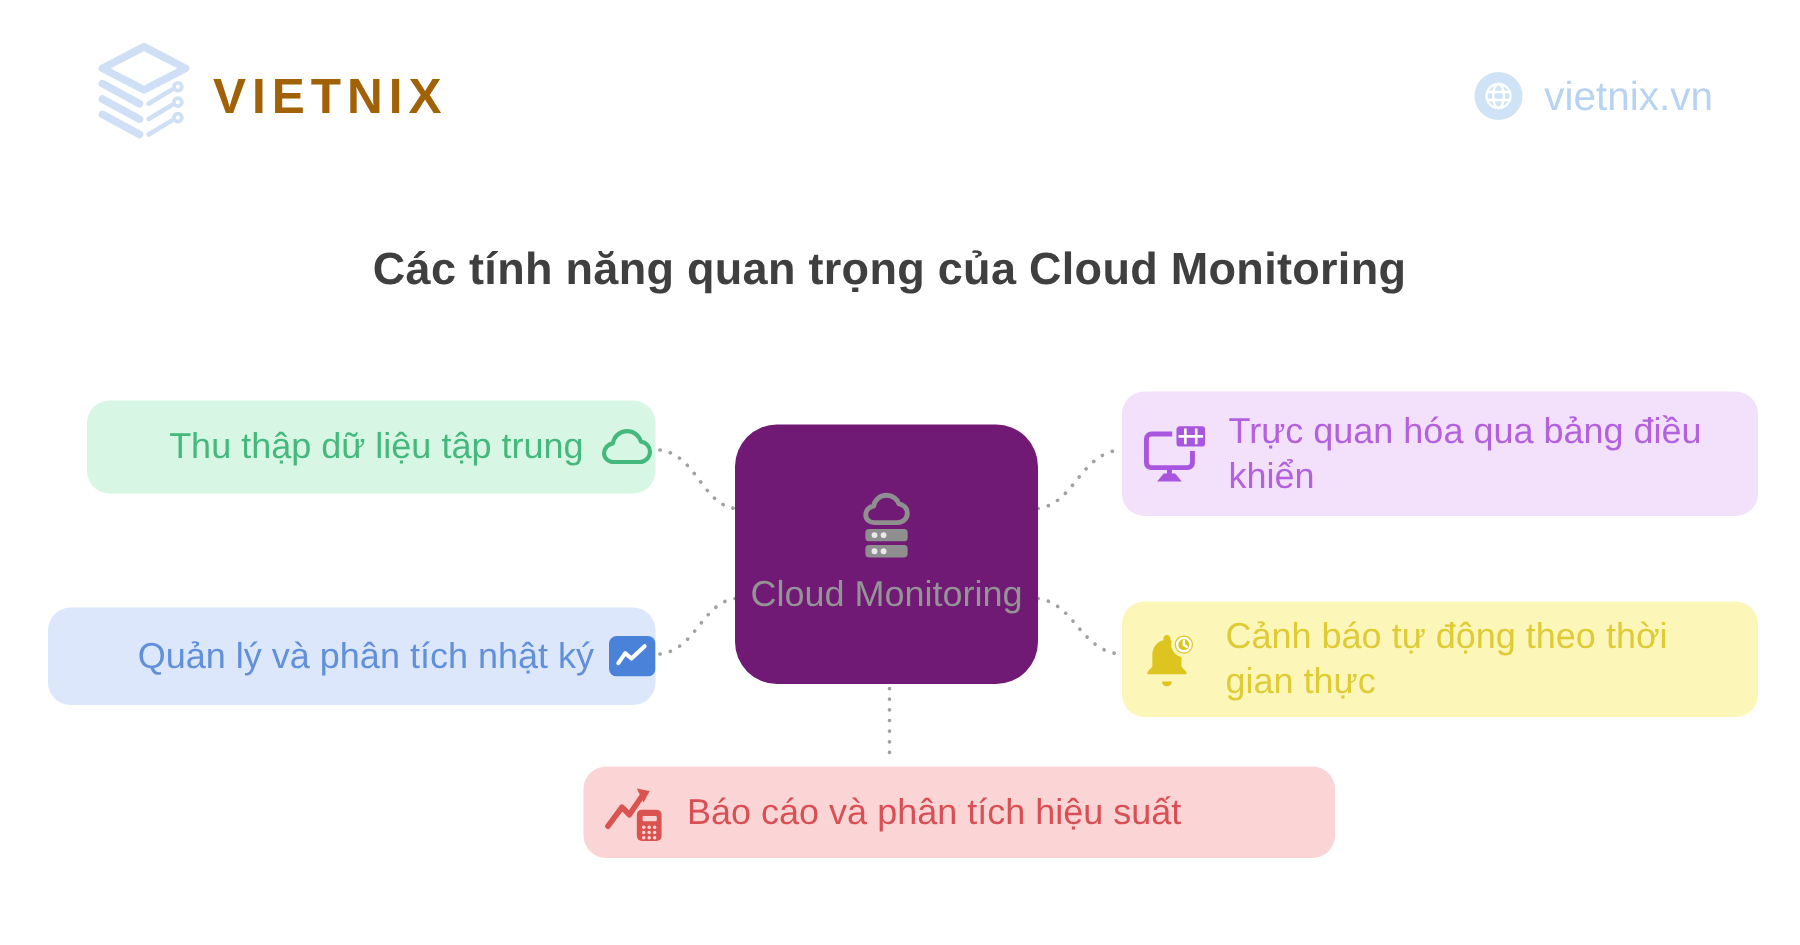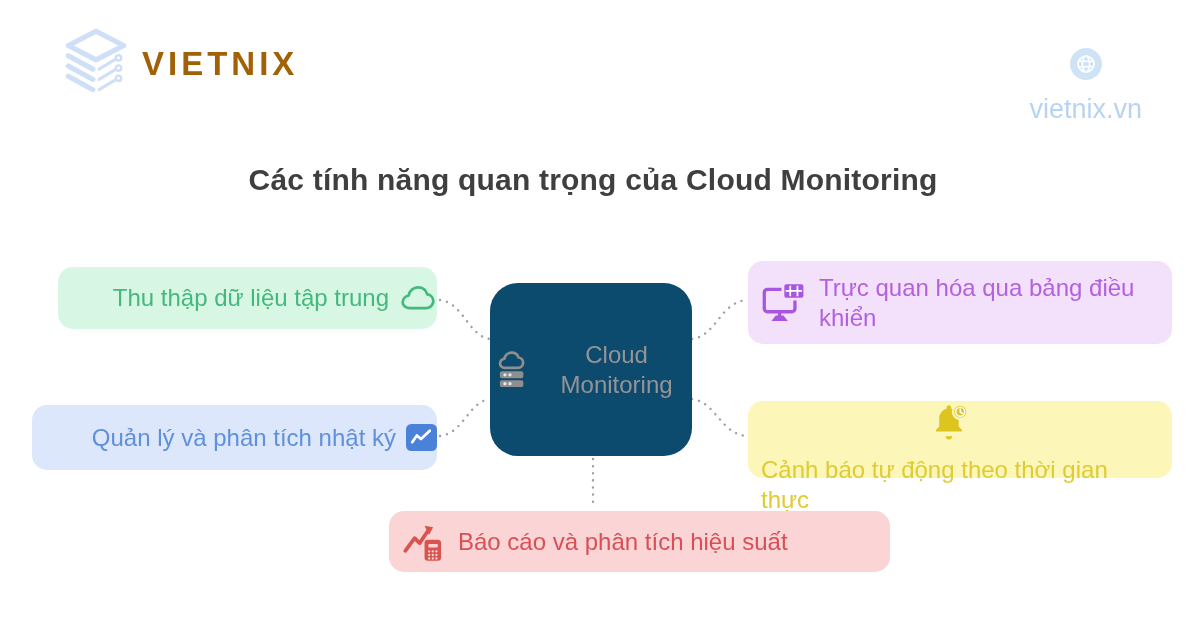--- a/index.html
+++ b/index.html
@@ -9,39 +9,39 @@
     font-family: "Liberation Sans", sans-serif;
     overflow: hidden;
     position: relative;
   }
   .canvas { position: absolute; inset: 0; width: 1200px; height: 630px; }
 
   
   .logo-group { position: absolute; left: 56px; top: 26px; display: flex; align-items: center; gap: 6px; color: #cfe0f6; }
   .logo-mark { display: block; }
   .brand-wordmark { font-size: 33px; font-weight: 700; letter-spacing: 4px; color: #a16207; }
-  .site-group { position: absolute; right: 58px; top: 48px; display: flex; align-items: center; gap: 14px; flex-direction: column; }
+  .site-group { position: absolute; right: 58px; top: 48px; display: flex; align-items: center; gap: 14px; }
   .globe-badge { width: 32px; height: 32px; border-radius: 50%; background: #cfe3f7; display: flex; align-items: center; justify-content: center; }
   .site-url { font-size: 27px; color: #b8d3f2; }
 
   
   .page-title {
     position: absolute; top: 163px; left: 0; right: 14px;
     text-align: center; font-size: 30px; font-weight: 700; color: #3f3f3f;
     letter-spacing: 0.2px;
   }
 
   
   .connectors { position: absolute; left: 0; top: 0; pointer-events: none; }
 
   
   .center-node {
     position: absolute; left: 490px; top: 283px; width: 202px; height: 173px;
-    background: #0c4a6e; border-radius: 28px;
-    display: flex; flex-direction: row; align-items: center; justify-content: center;
+    background: #701a75; border-radius: 28px;
+    display: flex; flex-direction: column; align-items: center; justify-content: center;
     gap: 8px; color: #949494;
   }
   .center-node-label { font-size: 24px; line-height: 1.25; text-align: center; color: #949494; }
   .center-icon { color: #8f8f8f; }
 
   
   .feature {
     position: absolute; display: flex; align-items: center;
     border-radius: 15px; font-size: 24px; line-height: 1.25;
     background: var(--bg, #eee); color: var(--fg, #333);
@@ -49,21 +49,21 @@
   }
   .feature-icon { color: var(--icon-color, currentColor); flex: 0 0 auto; display: flex; align-items: center; }
   .feature-label { display: block; }
 
   .feature.align-right { justify-content: flex-end; text-align: right; gap: 10px; }
   .feature.align-left  { justify-content: flex-start; text-align: left; padding-left: 13px; gap: 12px; }
 
   .card-collect   { left: 58px;  top: 267px; width: 379px; height: 62px; }
   .card-logs      { left: 32px;  top: 405px; width: 405px; height: 65px; }
   .card-dashboard { left: 748px; top: 261px; width: 424px; height: 83px; padding-right: 26px; }
-  .card-alerts    { left: 748px; top: 401px; width: 424px; height: 77px; padding-right: 26px; flex-direction: column; }
+  .card-alerts    { left: 748px; top: 401px; width: 424px; height: 77px; padding-right: 26px; }
   .card-reports   { left: 389px; top: 511px; width: 501px; height: 61px; }
 </style>
 </head>
 <body>
 
 <div class="canvas">
 
   <div class="logo-group">
     <svg class="logo-mark" width="80" height="76" viewBox="0 0 78 74" fill="none" stroke="#cfe0f6" stroke-linecap="round" stroke-linejoin="round">
       <path d="M39 5 L66 19 L39 33 L12 19 Z" stroke-width="5"></path>

